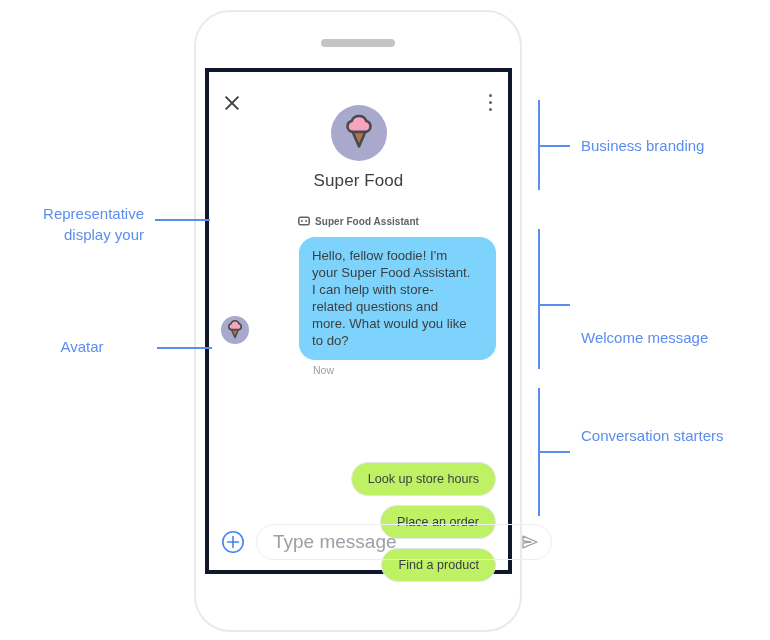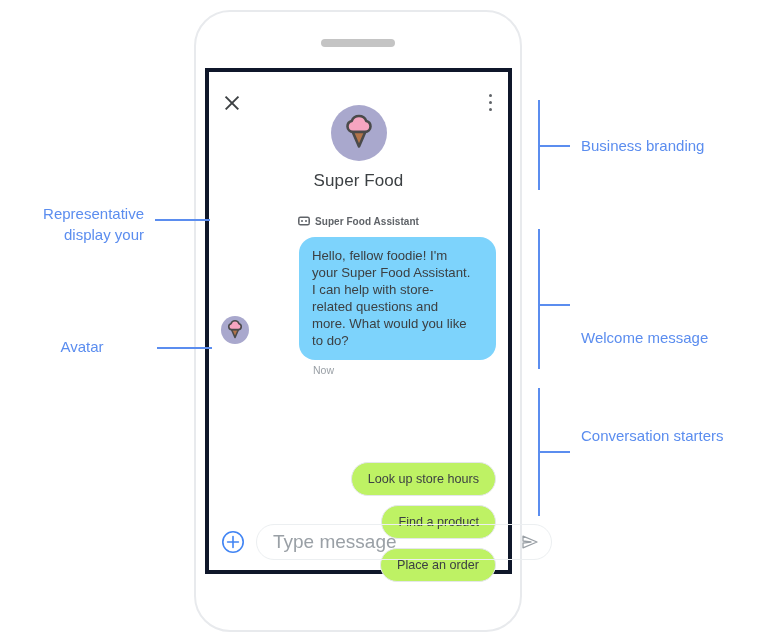--- a/index.html
+++ b/index.html
@@ -292,22 +292,22 @@
           <path d="M28 43 L21 27 L35 27 Z" fill="#b2744a" stroke="#4a4a4a" stroke-width="3.2" stroke-linejoin="round"></path>
           <path d="M15.5 21.5 a6 6 0 0 1 4.5 -5.8 a8.3 8.3 0 0 1 16 0 a6 6 0 0 1 4.5 5.8 a5.9 5.9 0 0 1 -5.9 5.8 h-13.2 a5.9 5.9 0 0 1 -5.9 -5.8 z" fill="#f6a5c0" stroke="#4a4a4a" stroke-width="3.2" stroke-linejoin="round"></path>
         </svg>
         <div class="bubble">Hello, fellow foodie! I'm your Super Food Assistant. I can help with store-related questions and more. What would you like to do?</div>
       </div>
       <div class="msg-time">Now</div>
     </div>
 
     <div class="starters">
       <div class="chip">Look up store hours</div>
+      <div class="chip">Place an order</div>
       <div class="chip">Find a product</div>
-      <div class="chip">Place an order</div>
     </div>
 
     <div class="composer">
       <svg class="plus-icon" width="24" height="24" viewBox="0 0 24 24">
         <circle cx="12" cy="12" r="10.2" fill="none" stroke="#4285f4" stroke-width="1.6"></circle>
         <path d="M12 6.6 V17.4 M6.6 12 H17.4" stroke="#4285f4" stroke-width="1.6" stroke-linecap="round"></path>
       </svg>
       <div class="input-pill">
         <input class="input-field" type="text" value="" placeholder="Type message" style="">
         <svg class="send-icon" width="20" height="20" viewBox="0 0 20 20">

